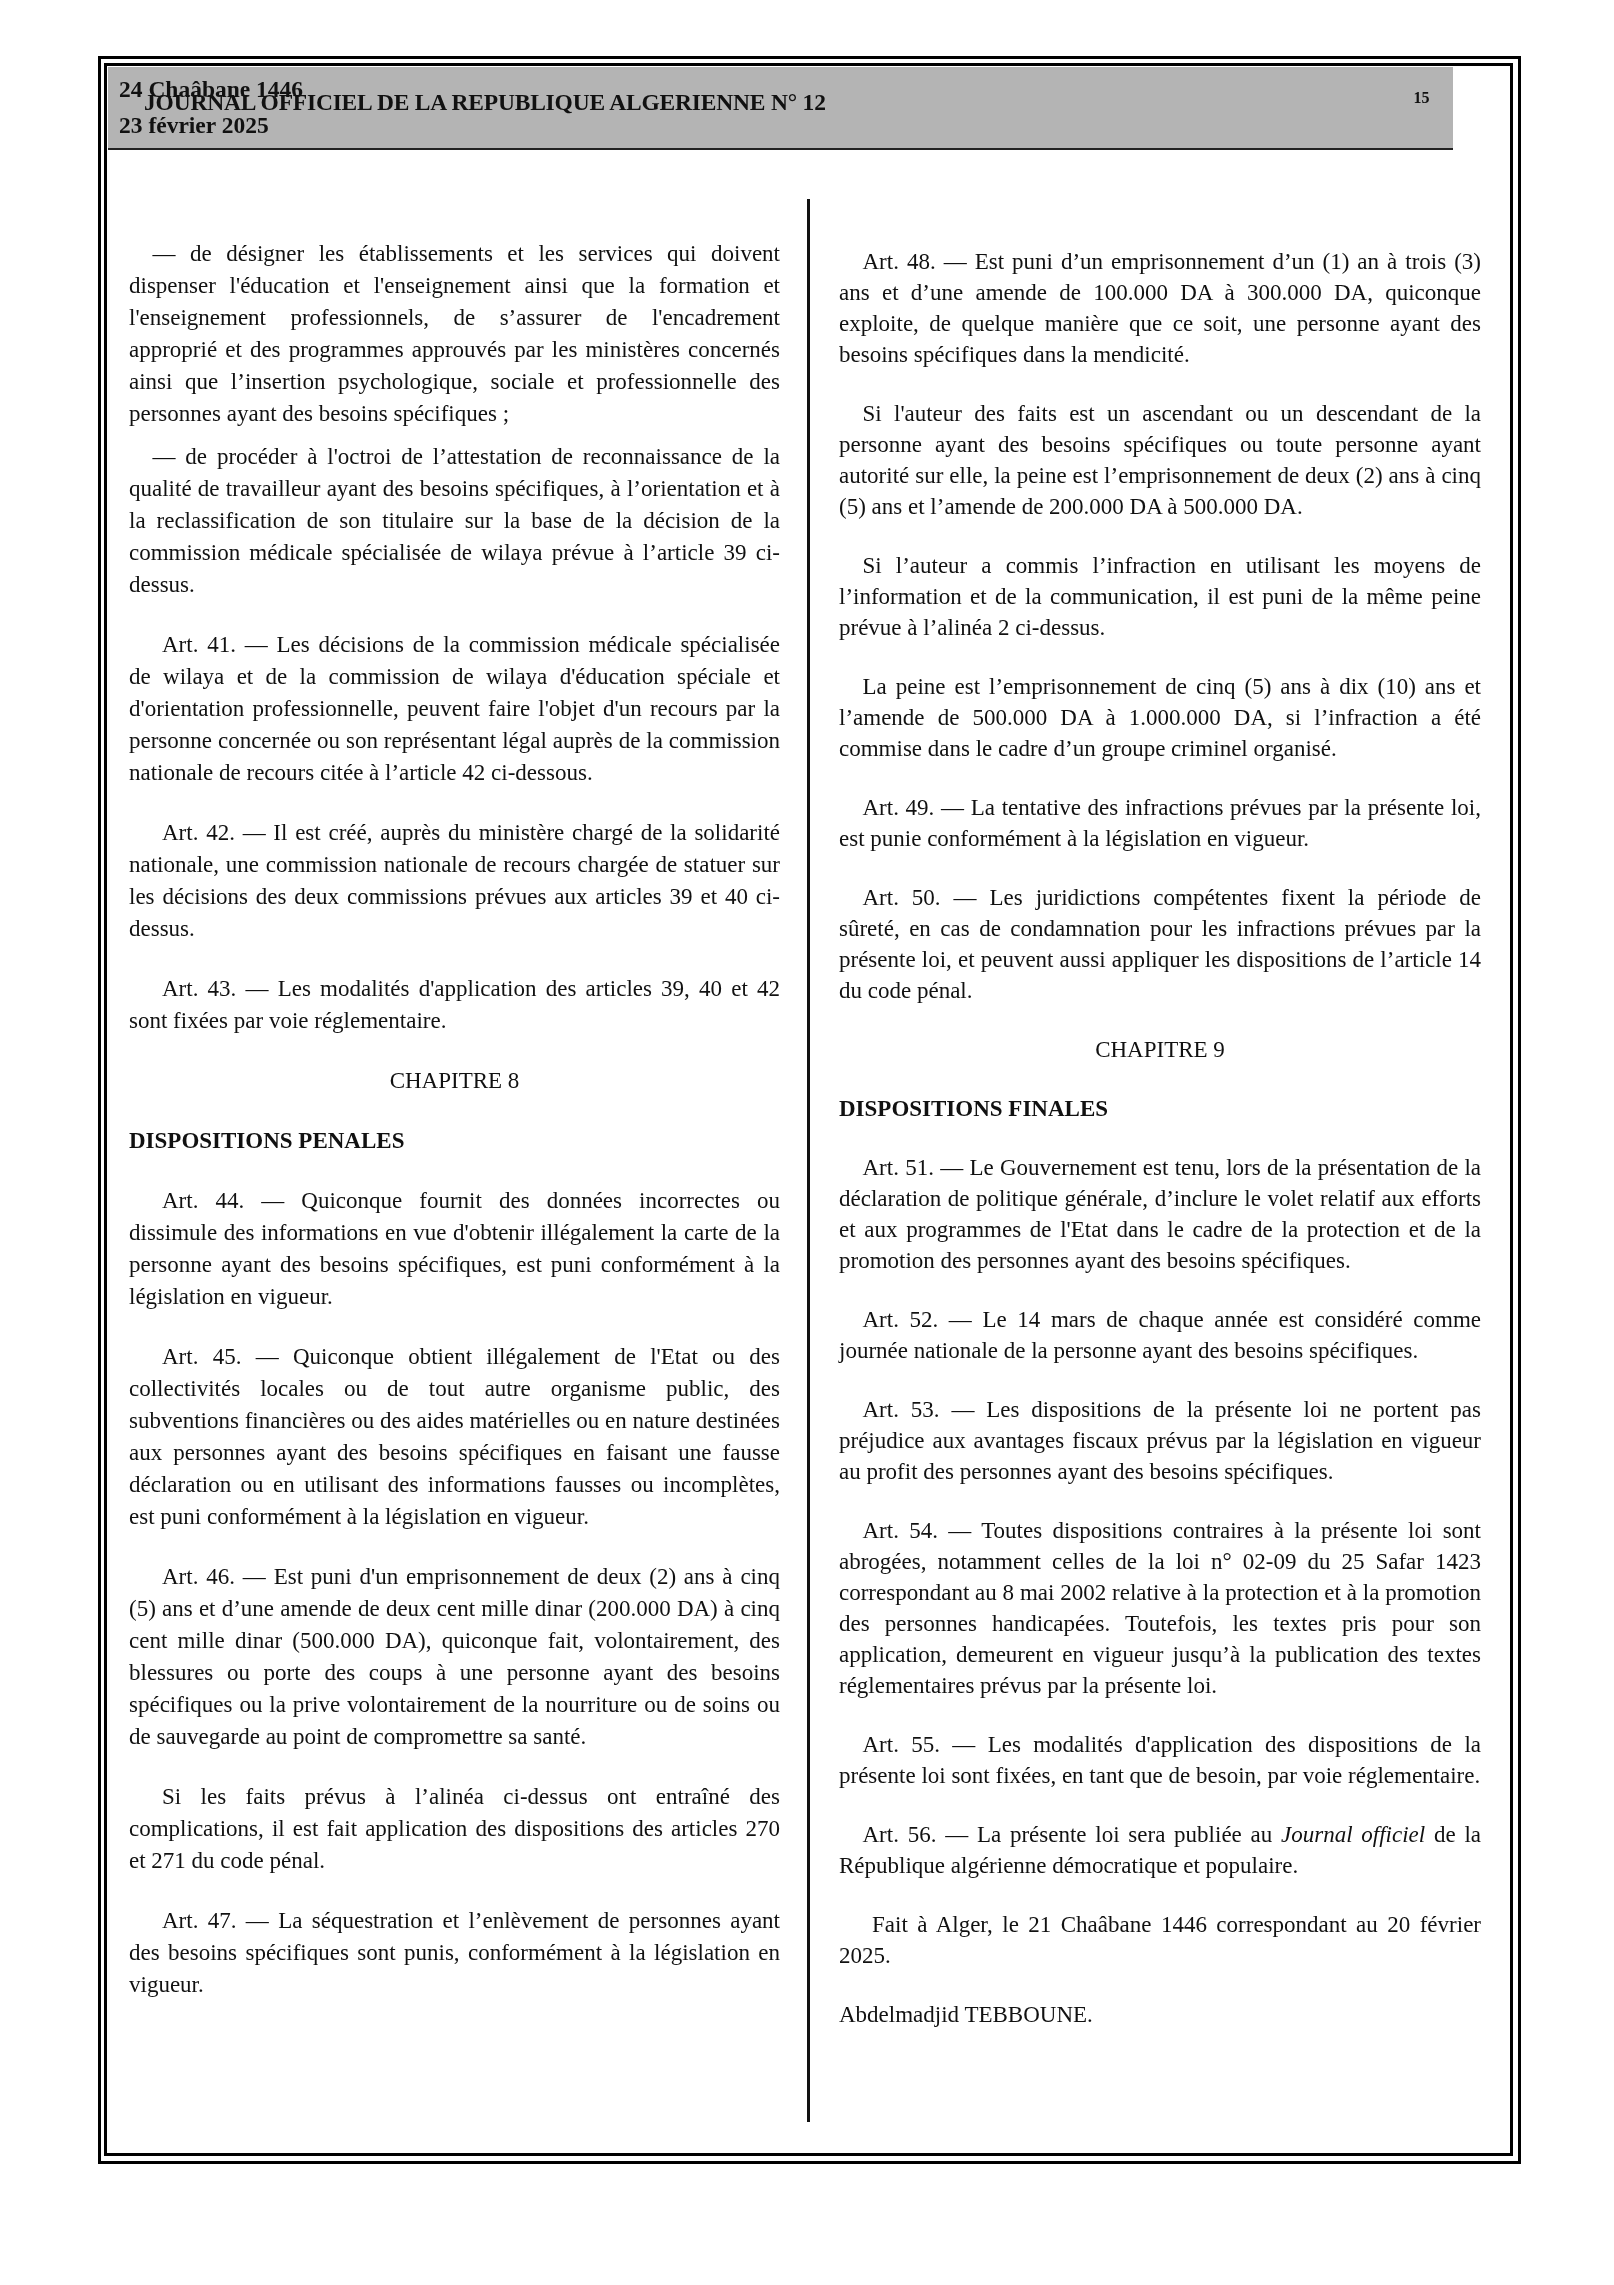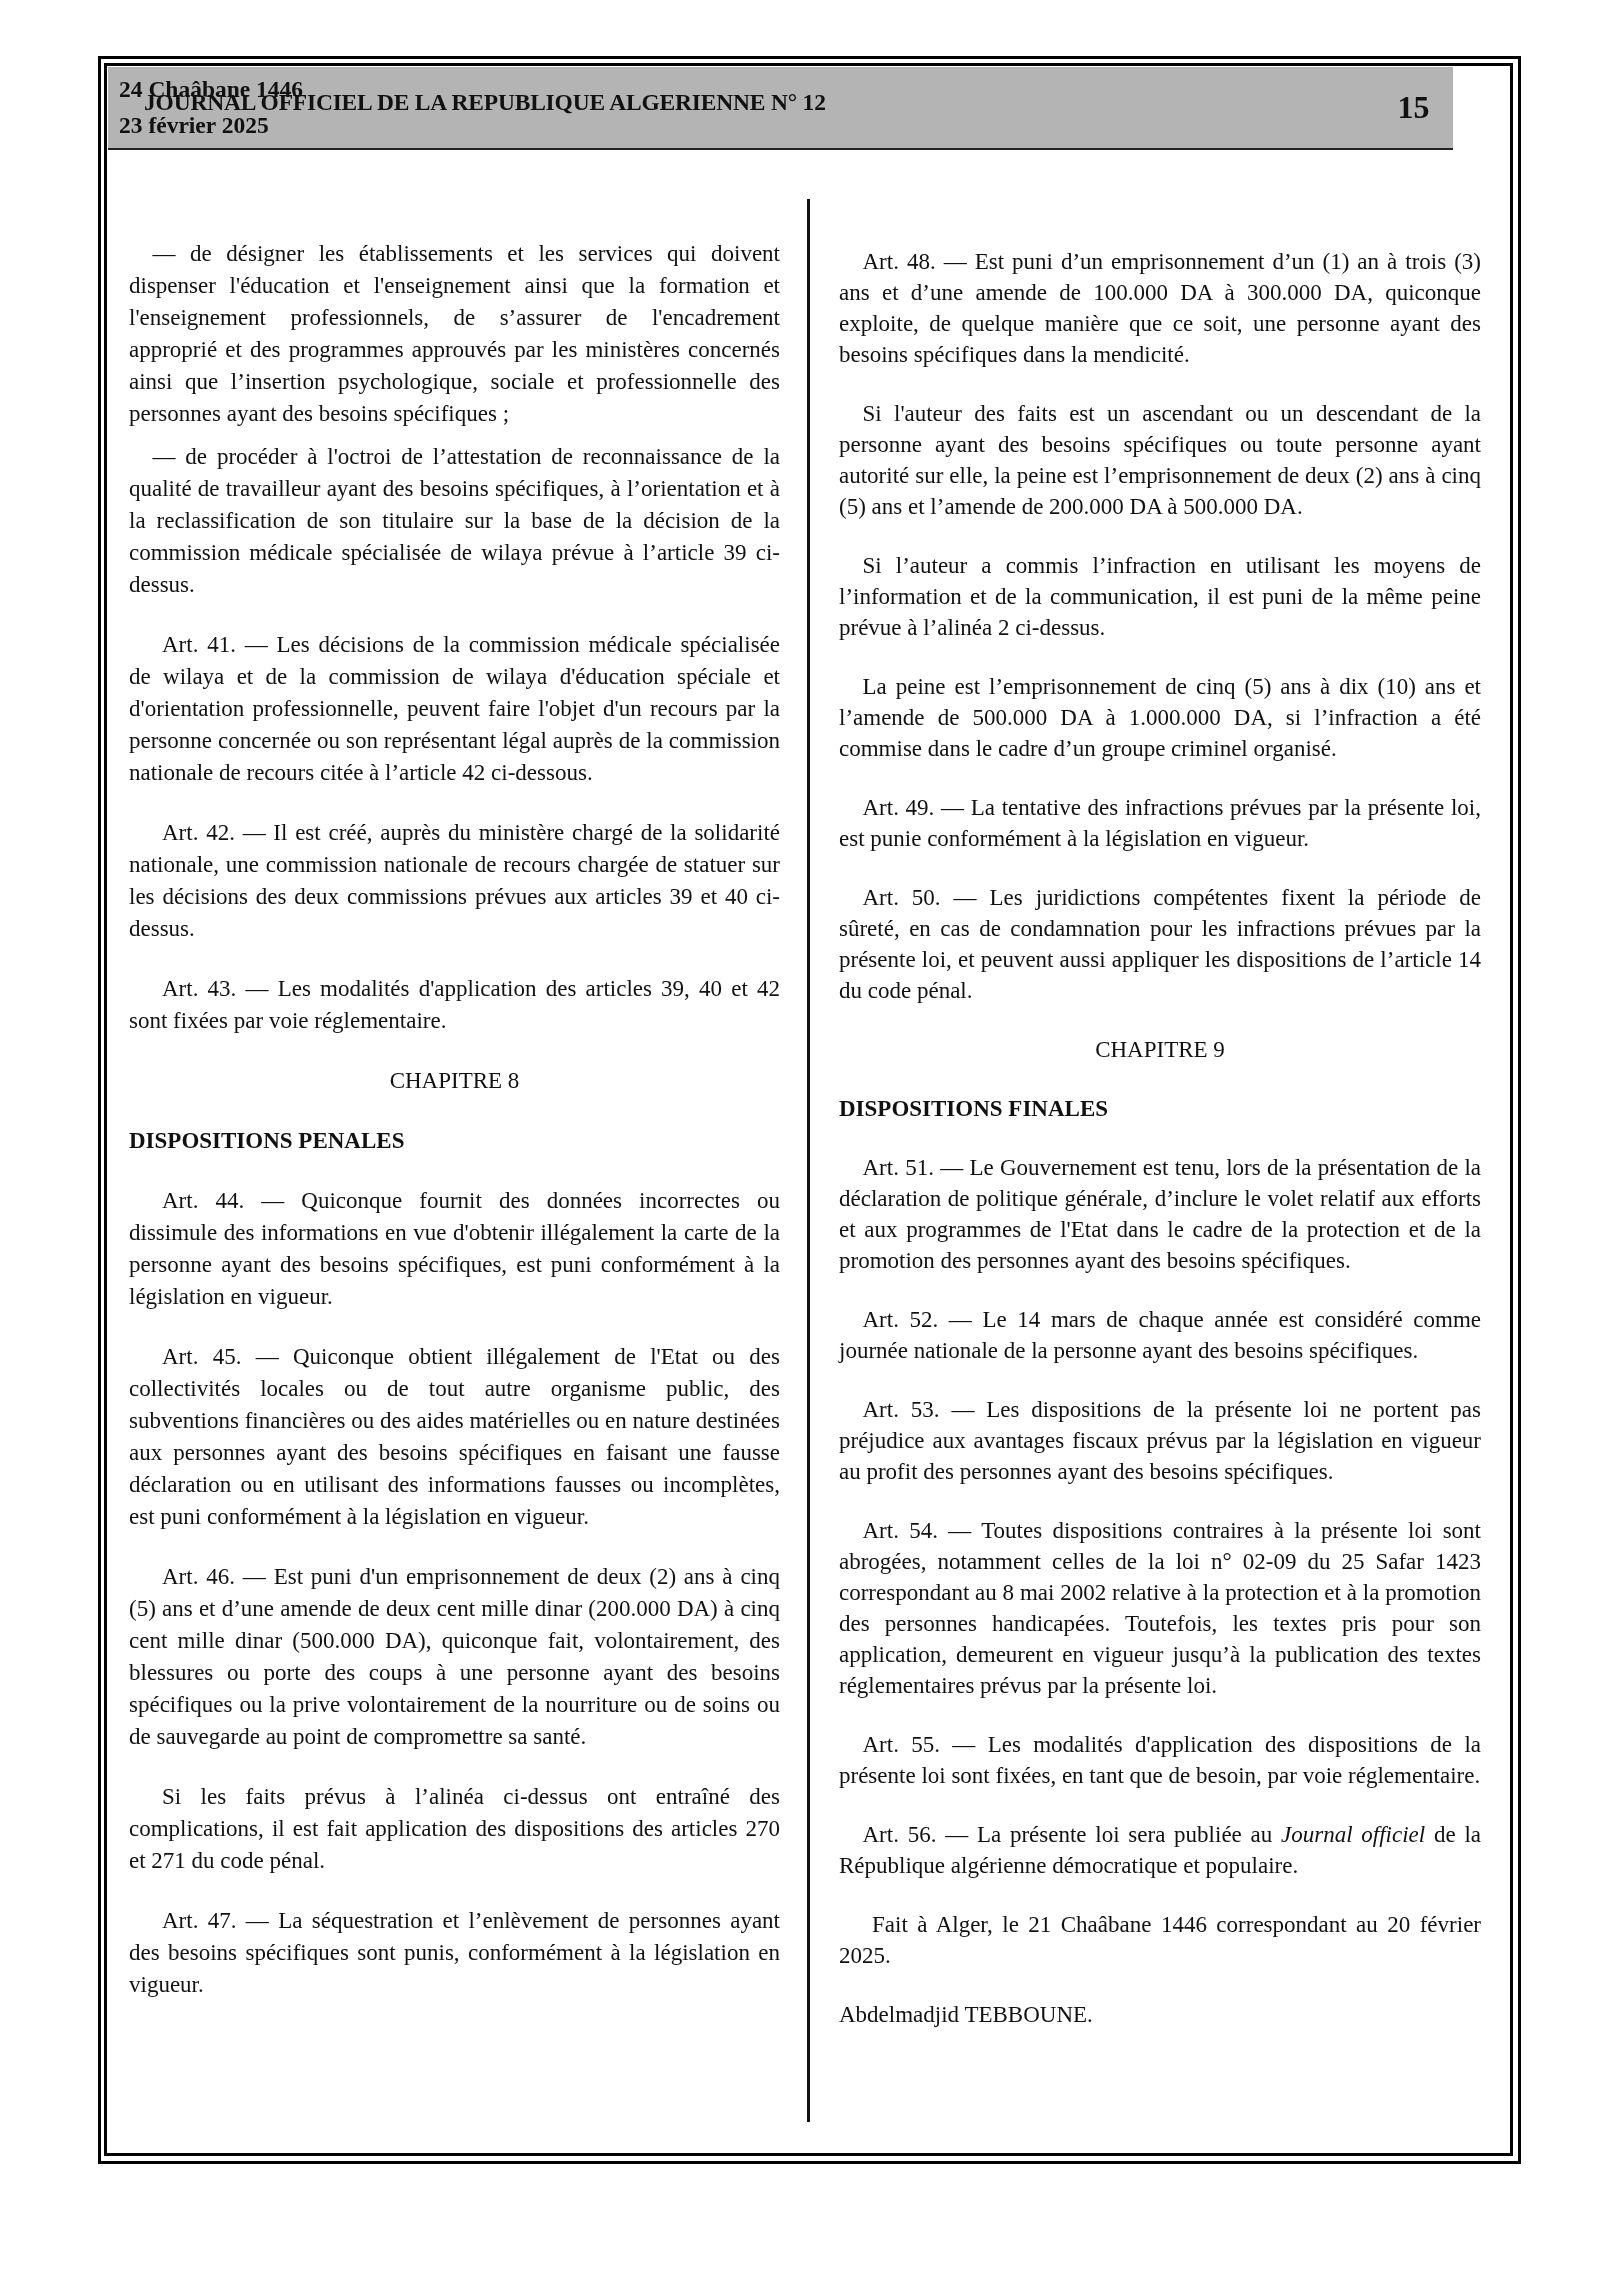--- a/index.html
+++ b/index.html
@@ -9,21 +9,21 @@
   .frame-outer { position: absolute; left: 98px; top: 56px; width: 1423px; height: 2108px;
                  border: 3.6px solid #000; box-sizing: border-box; }
   .frame-inner { position: absolute; left: 104px; top: 63px; width: 1409px; height: 2093px;
                  border: 3.6px solid #000; box-sizing: border-box; }
 
   .header { position: absolute; left: 108px; top: 67px; width: 1345px; height: 83px;
             background: #b4b4b4; border-bottom: 2.7px solid #222; box-sizing: border-box; }
   .header .dates { position: absolute; left: 11px; top: 3.6px; font-weight: bold; font-size: 23.5px; line-height: 36px; }
   .header .title { position: absolute; left: 0; right: 0; top: 22px; 
                    font-weight: bold; font-size: 23.5px; letter-spacing: -0.2px; padding-left: 36px; }
-  .header .page-no { position: absolute; right: 23.5px; top: 22px; font-weight: bold; font-size: 32px; }
+  .header .page-no { position: absolute; right: 23.5px; top: 22px; font-weight: bold; font-size: 16px; }
 
   .divider { position: absolute; left: 807px; top: 199px; width: 2.7px; height: 1923px; background: #111; }
 
   .col { position: absolute; font-size: 23px; line-height: 32px; text-align: justify; margin-top: 44px; }
   .col-left { left: 129px; top: 194px; width: 651px; }
   .col-right { left: 839px; top: 202px; width: 642px; line-height: 31px; }
 
   .para { margin: 0 0 28px 0; text-indent: 23.5px; }
   .para.tight { margin-bottom: 11px; }
   .para.indent-big { text-indent: 33px; }

